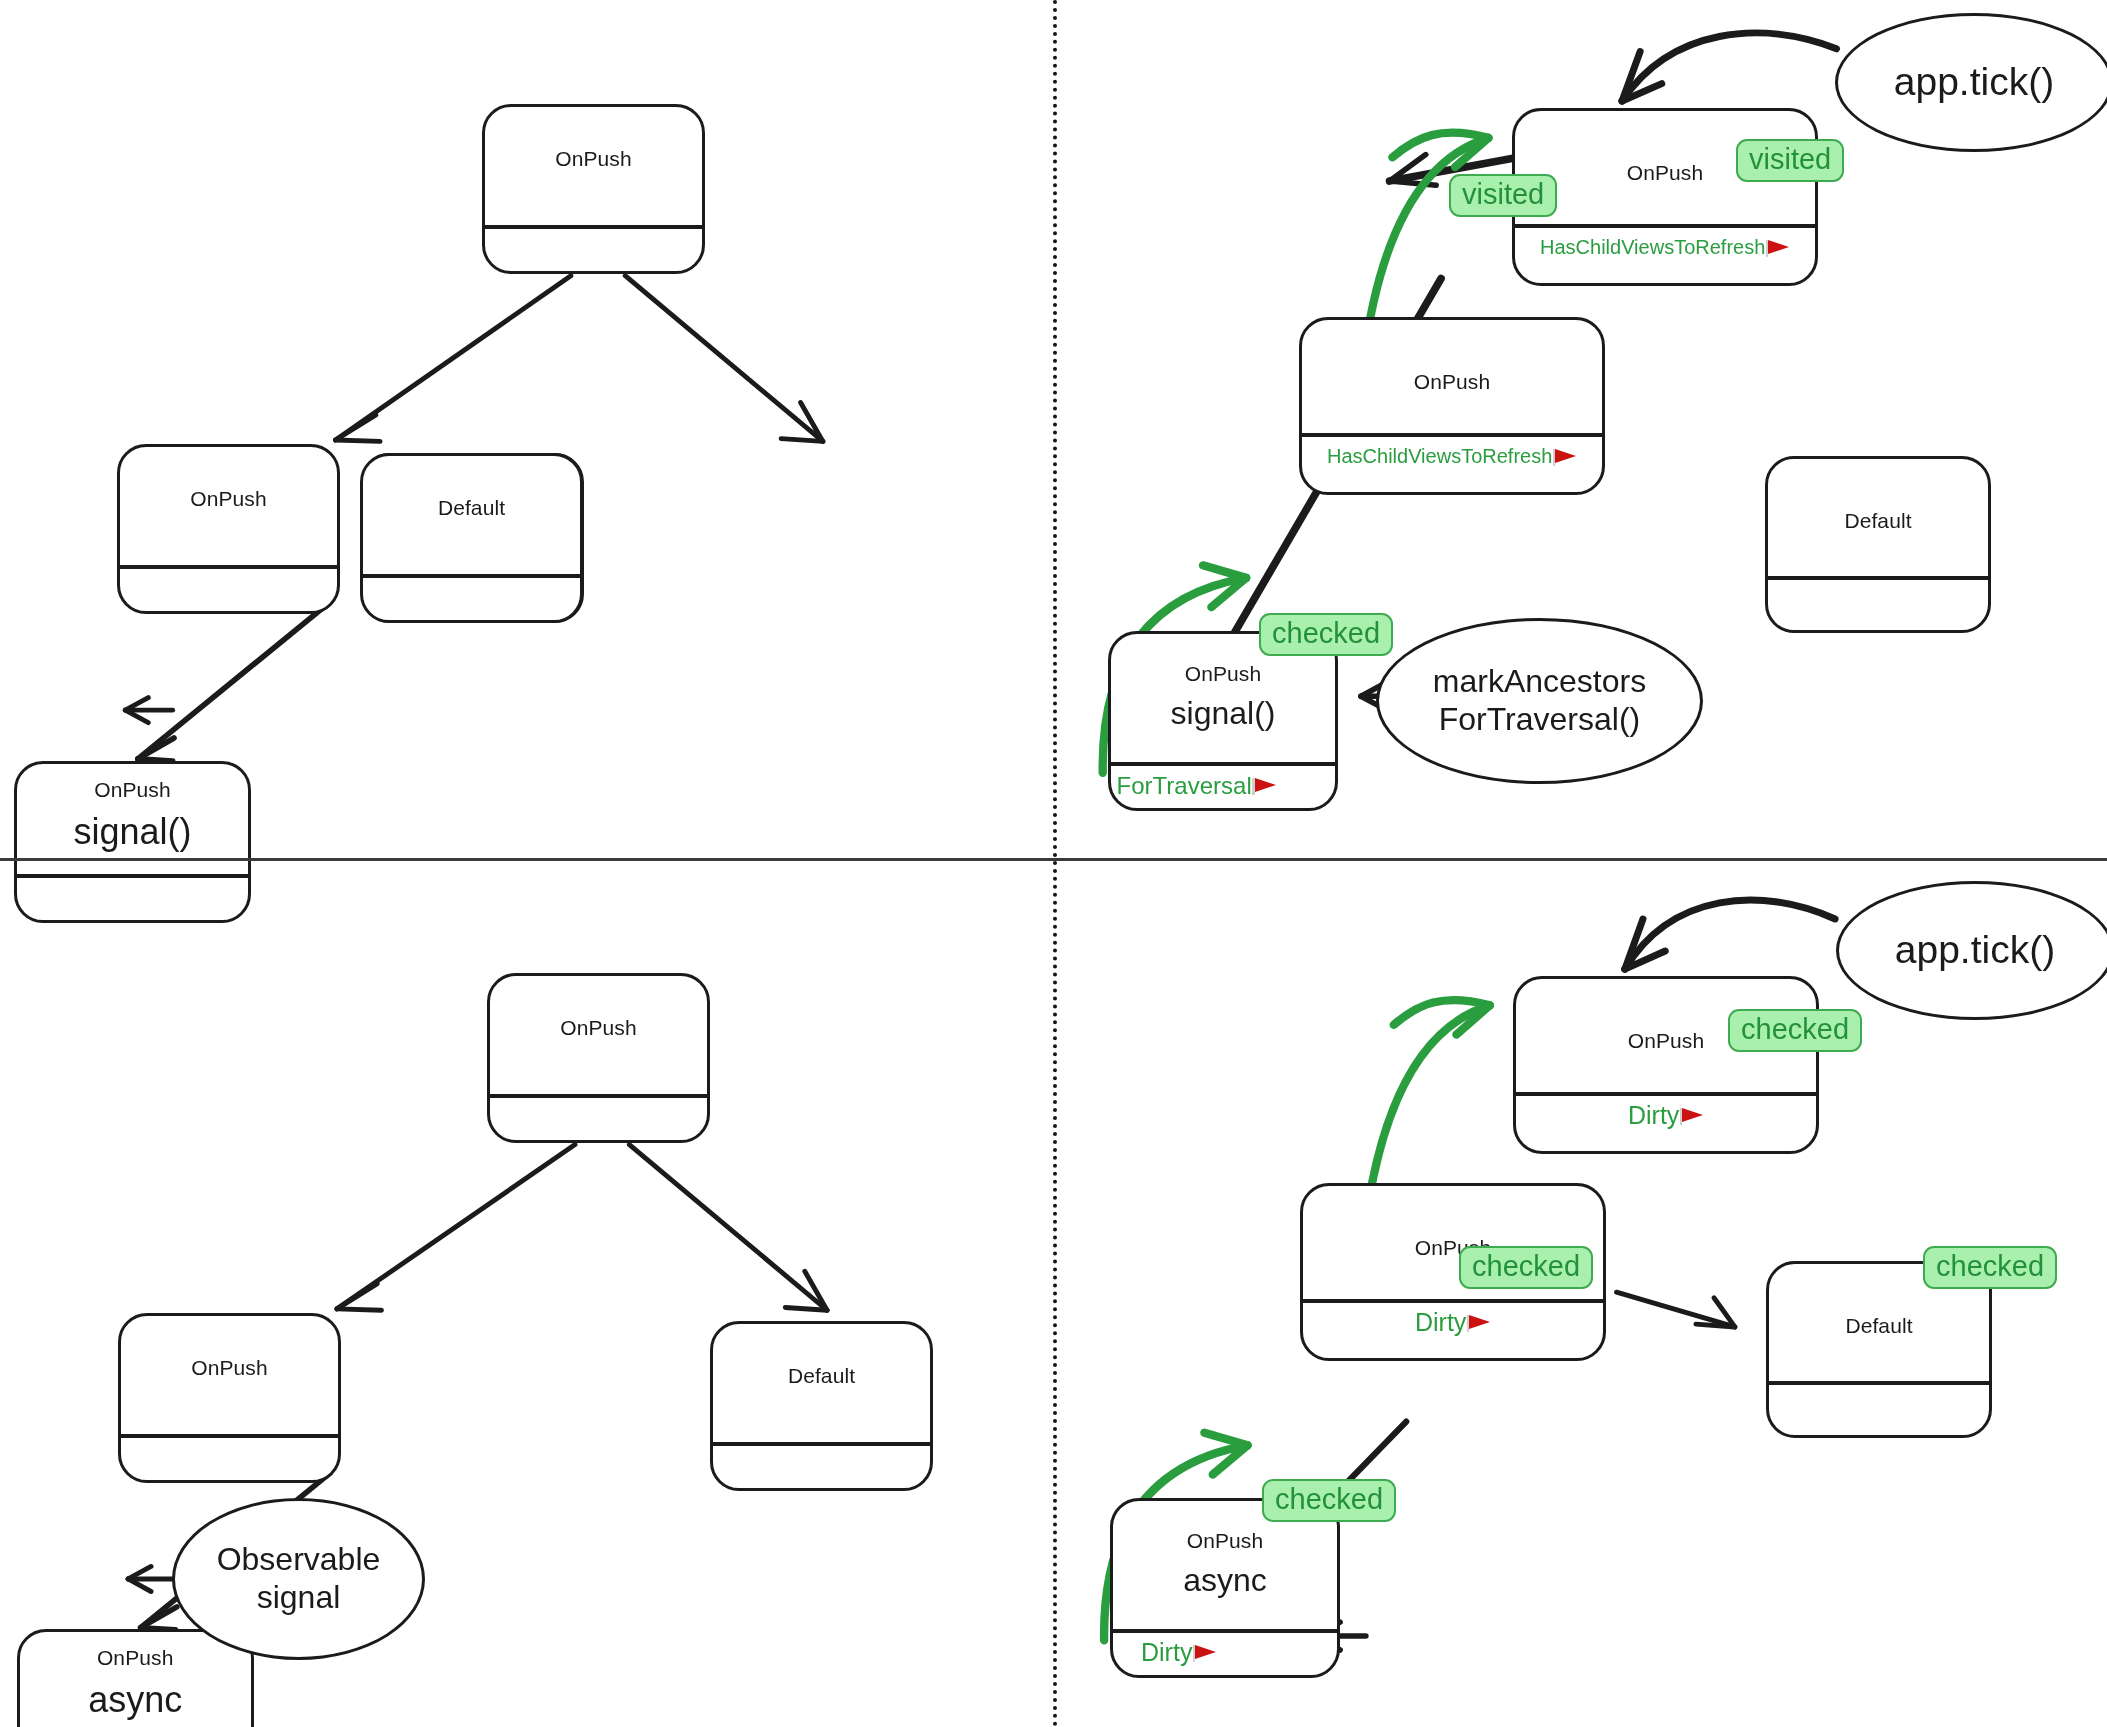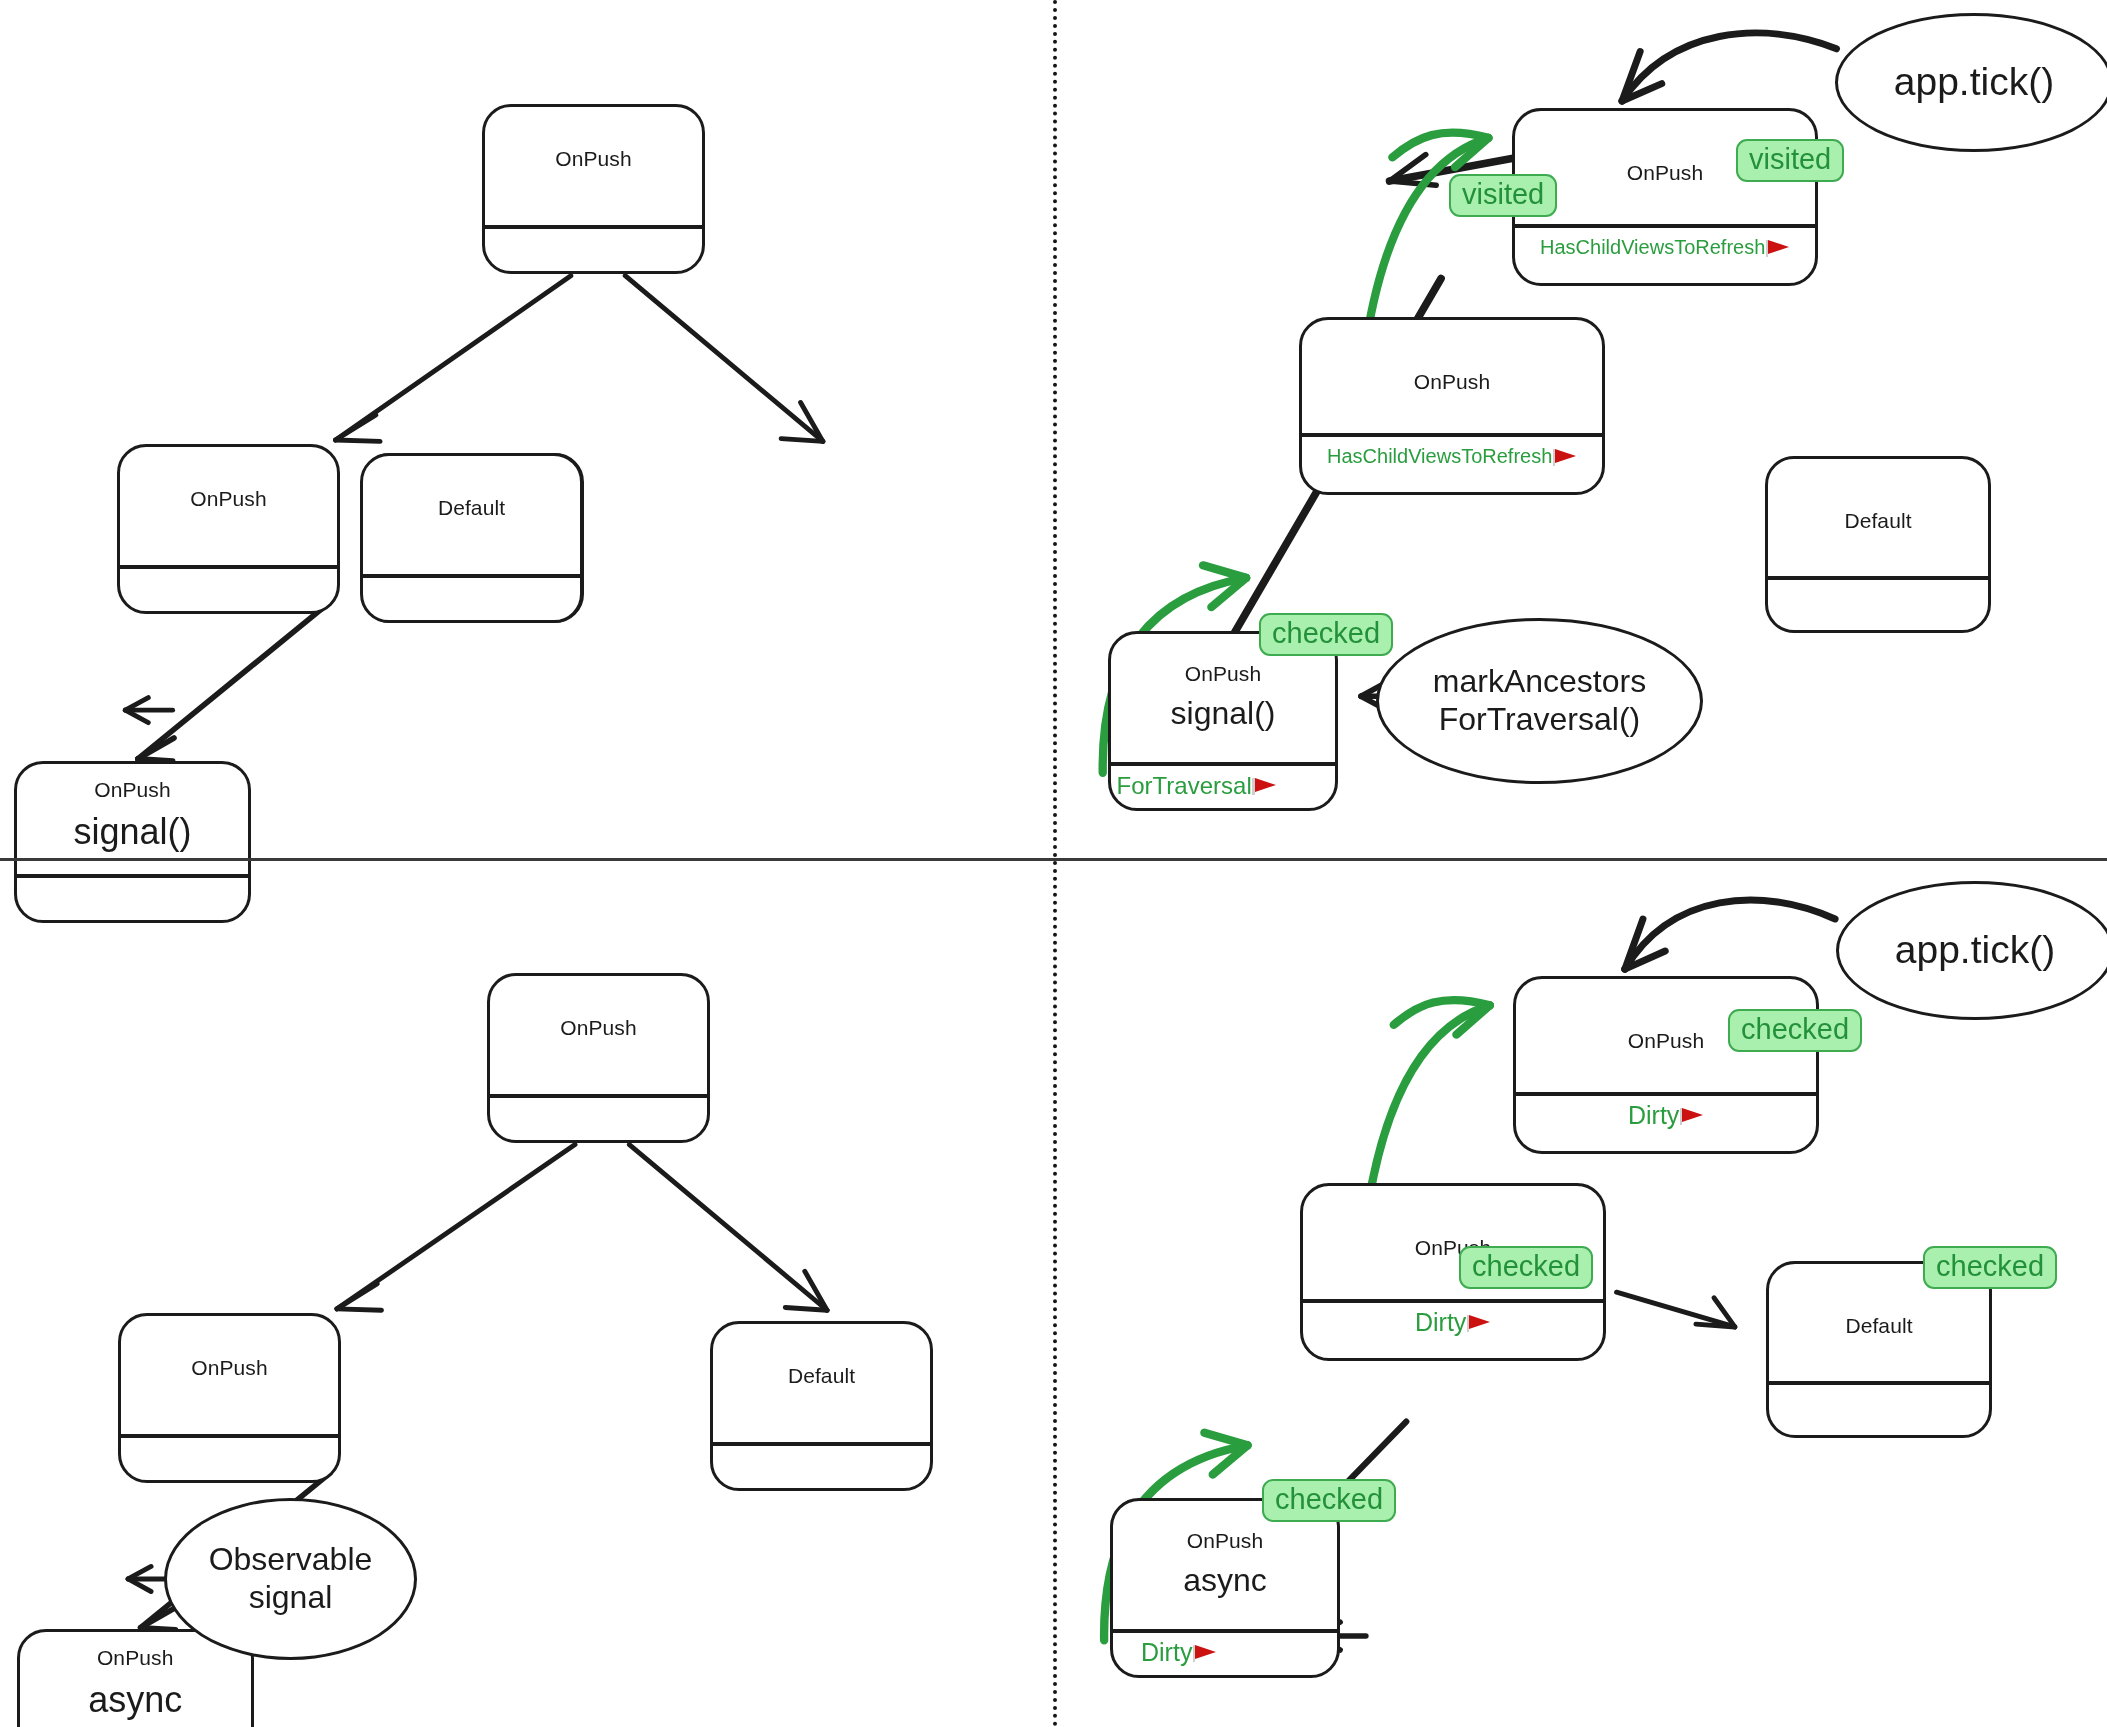--- a/index.html
+++ b/index.html
@@ -360,21 +360,21 @@
     <div class="strategy" style="top:40px;">Default</div>
     <div class="divider" style="top:118px;"></div>
   </div>
 
   <div class="node" style="left:16.7px; top:1629px; width:237px; height:162px;">
     <div class="strategy" style="top:14px;">OnPush</div>
     <div class="bigtitle" style="top:47px;">async</div>
 
   </div>
 
-  <div class="ellipse" style="left:164px; top:1498px; width:253px; height:162px; font-size:32px;">
+  <div class="ellipse" style="left:172px; top:1498px; width:253px; height:162px; font-size:32px;">
     <span>
       <span>Observable</span><br>
       <span>signal</span>
     </span>
   </div>
 
   <div class="node" style="left:1513px; top:976px; width:306px; height:178px;">
     <div class="strategy" style="top:50px;">OnPush</div>
     <div class="divider" style="top:113px;"></div>
     <div class="flagrow" style="top:121px; height:31px;">

